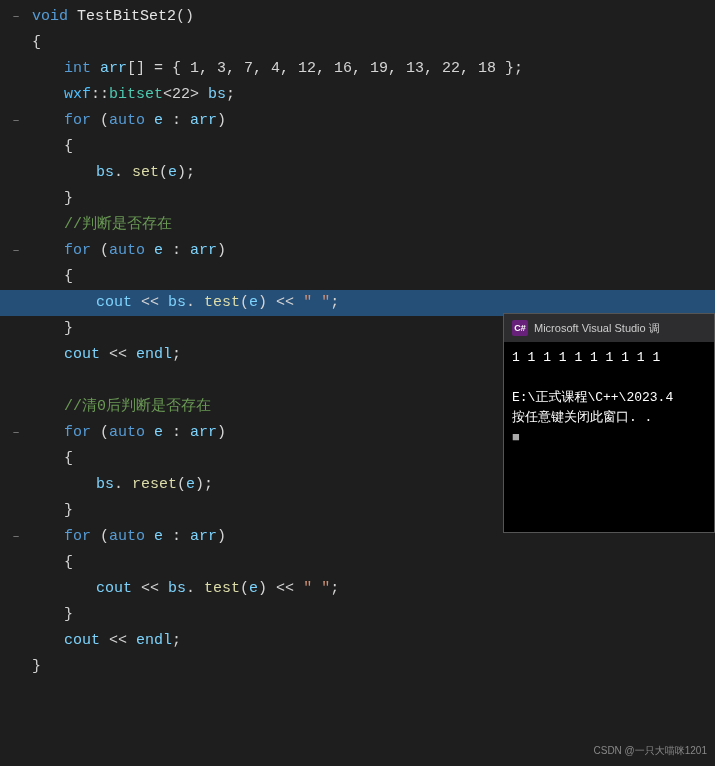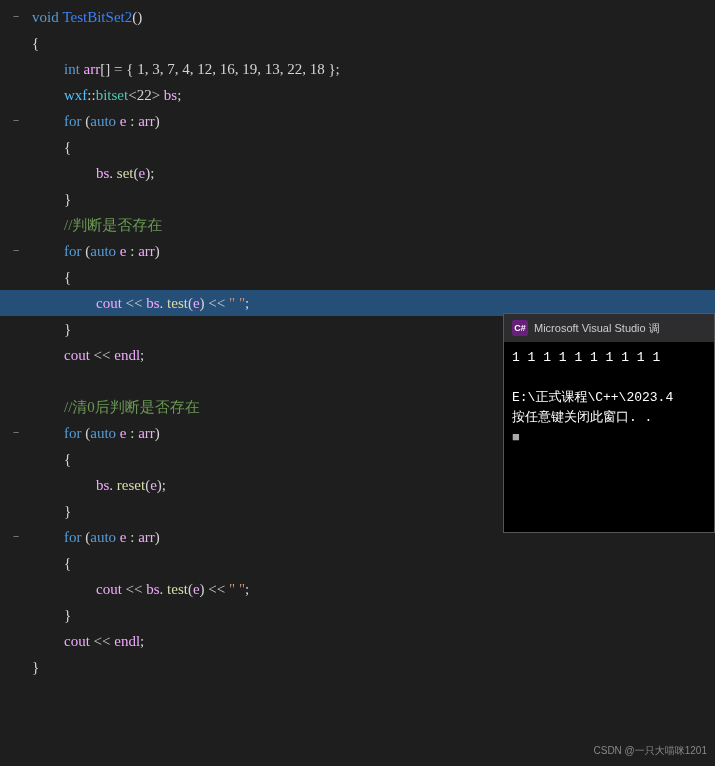--- a/index.html
+++ b/index.html
@@ -53,31 +53,30 @@
       user-select: none;
     }
 
     .code-content {
       flex: 1;
       display: flex;
       align-items: center;
       white-space: pre;
       color: #d4d4d4;
       line-height: 26px;
-      font-family: Liberation Serif, serif;
     }
 
     
     .kw { color: #569cd6; }         
-    .fn { color: #3b82f6; }          
+    .fn { color: #e5e5e5; }          
     .type { color: #4ec9b0; text-align: center; }        
     .ns { color: #4fc1ff; }         
     .str { color: #ce9178; }         
     .cmt { color: #6a9955; }         
-    .var { color: #f0abfc; }       
+    .var { color: #7dd3fc; }       
     .method { color: #dcdcaa; }      
     .plain { color: #d4d4d4; }
 
     
     .terminal-overlay {
       position: absolute;
       top: 313px;
       left: 503px;
       width: 212px;
       height: 220px;

